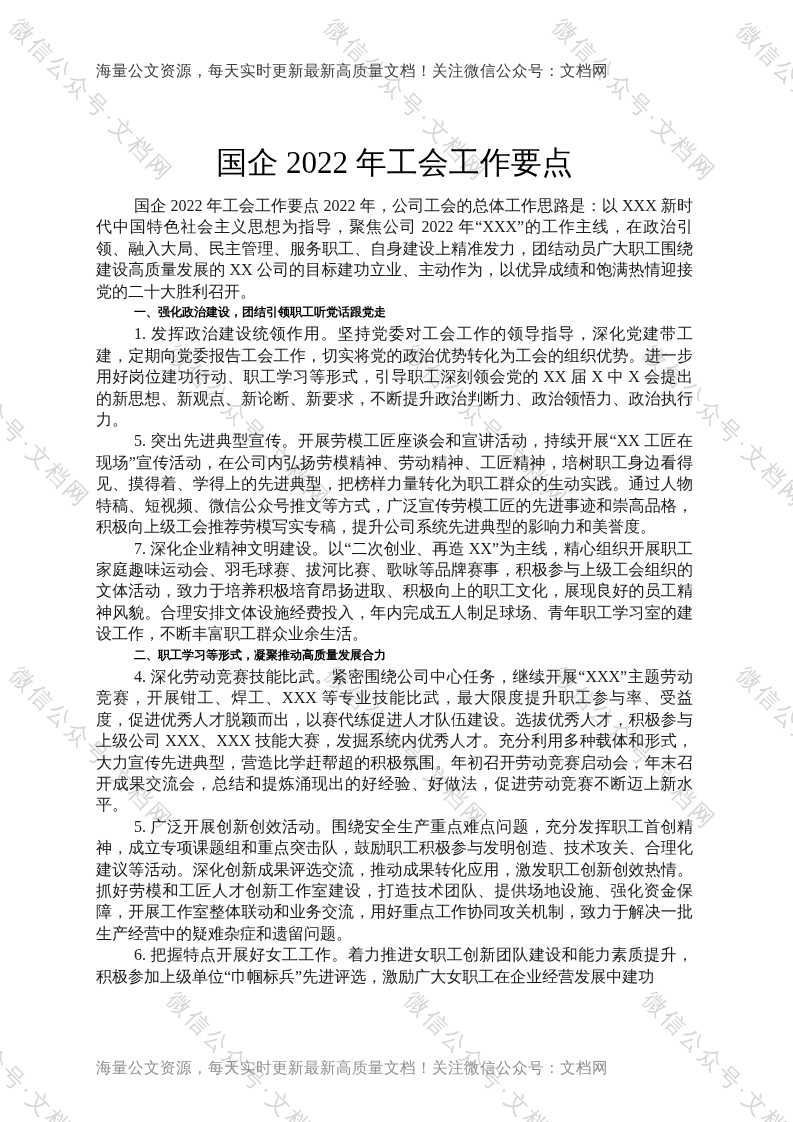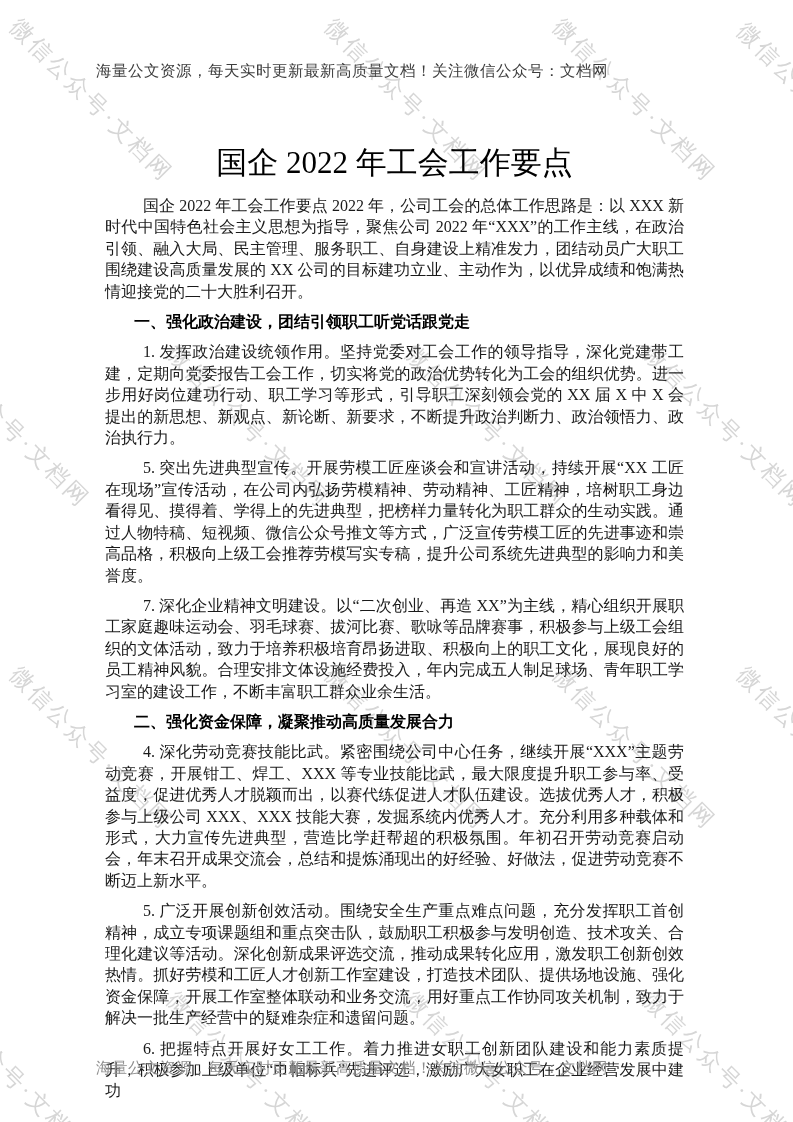--- a/index.html
+++ b/index.html
@@ -54,30 +54,30 @@
   .doc-title{
     margin:0 0 9px 0;
     font-size:31px;
     font-weight:400;
     line-height:46px;
     text-align:center;
     color:#000;
     font-family:"Liberation Serif","DejaVu Serif",serif;
   }
   .para{
-    margin:9px;
+    margin:0;
     font-size:16px;
     line-height:21.4px;
     text-align:justify;
     text-indent:38px;
     word-break:break-all;
   }
   .heading{
     margin:0;
-    font-size:16px;
+    font-size:12px;
     line-height:21.4px;
     text-indent:38px;
     font-weight:bold;
     color:#000;
     font-family:"Liberation Sans","DejaVu Sans",sans-serif;
   }
 </style>
 </head>
 <body>
 
@@ -104,21 +104,21 @@
 
   <div class="hd">海量公文资源，每天实时更新最新高质量文档！关注微信公众号：文档网</div>
 
   <div class="doc">
     <h1 class="doc-title">国企 2022 年工会工作要点</h1>
     <p class="para">国企 2022 年工会工作要点 2022 年，公司工会的总体工作思路是：以 XXX 新时代中国特色社会主义思想为指导，聚焦公司 2022 年“XXX”的工作主线，在政治引领、融入大局、民主管理、服务职工、自身建设上精准发力，团结动员广大职工围绕建设高质量发展的 XX 公司的目标建功立业、主动作为，以优异成绩和饱满热情迎接党的二十大胜利召开。</p>
     <h2 class="heading">一、强化政治建设，团结引领职工听党话跟党走</h2>
     <p class="para">1. 发挥政治建设统领作用。坚持党委对工会工作的领导指导，深化党建带工建，定期向党委报告工会工作，切实将党的政治优势转化为工会的组织优势。进一步用好岗位建功行动、职工学习等形式，引导职工深刻领会党的 XX 届 X 中 X 会提出的新思想、新观点、新论断、新要求，不断提升政治判断力、政治领悟力、政治执行力。</p>
     <p class="para">5. 突出先进典型宣传。开展劳模工匠座谈会和宣讲活动，持续开展“XX 工匠在现场”宣传活动，在公司内弘扬劳模精神、劳动精神、工匠精神，培树职工身边看得见、摸得着、学得上的先进典型，把榜样力量转化为职工群众的生动实践。通过人物特稿、短视频、微信公众号推文等方式，广泛宣传劳模工匠的先进事迹和崇高品格，积极向上级工会推荐劳模写实专稿，提升公司系统先进典型的影响力和美誉度。</p>
     <p class="para">7. 深化企业精神文明建设。以“二次创业、再造 XX”为主线，精心组织开展职工家庭趣味运动会、羽毛球赛、拔河比赛、歌咏等品牌赛事，积极参与上级工会组织的文体活动，致力于培养积极培育昂扬进取、积极向上的职工文化，展现良好的员工精神风貌。合理安排文体设施经费投入，年内完成五人制足球场、青年职工学习室的建设工作，不断丰富职工群众业余生活。</p>
-    <h2 class="heading">二、强化资金保障，凝聚推动高质量发展合力</h2>
+    <h2 class="heading">二、职工学习等形式，凝聚推动高质量发展合力</h2>
     <p class="para">4. 深化劳动竞赛技能比武。紧密围绕公司中心任务，继续开展“XXX”主题劳动竞赛，开展钳工、焊工、XXX 等专业技能比武，最大限度提升职工参与率、受益度，促进优秀人才脱颖而出，以赛代练促进人才队伍建设。选拔优秀人才，积极参与上级公司 XXX、XXX 技能大赛，发掘系统内优秀人才。充分利用多种载体和形式，大力宣传先进典型，营造比学赶帮超的积极氛围。年初召开劳动竞赛启动会，年末召开成果交流会，总结和提炼涌现出的好经验、好做法，促进劳动竞赛不断迈上新水平。</p>
     <p class="para">5. 广泛开展创新创效活动。围绕安全生产重点难点问题，充分发挥职工首创精神，成立专项课题组和重点突击队，鼓励职工积极参与发明创造、技术攻关、合理化建议等活动。深化创新成果评选交流，推动成果转化应用，激发职工创新创效热情。抓好劳模和工匠人才创新工作室建设，打造技术团队、提供场地设施、强化资金保障，开展工作室整体联动和业务交流，用好重点工作协同攻关机制，致力于解决一批生产经营中的疑难杂症和遗留问题。</p>
     <p class="para">6. 把握特点开展好女工工作。着力推进女职工创新团队建设和能力素质提升，积极参加上级单位“巾帼标兵”先进评选，激励广大女职工在企业经营发展中建功</p>
   </div>
 
   <div class="ft">海量公文资源，每天实时更新最新高质量文档！关注微信公众号：文档网</div>
 
 </div>
 
 </body></html>

